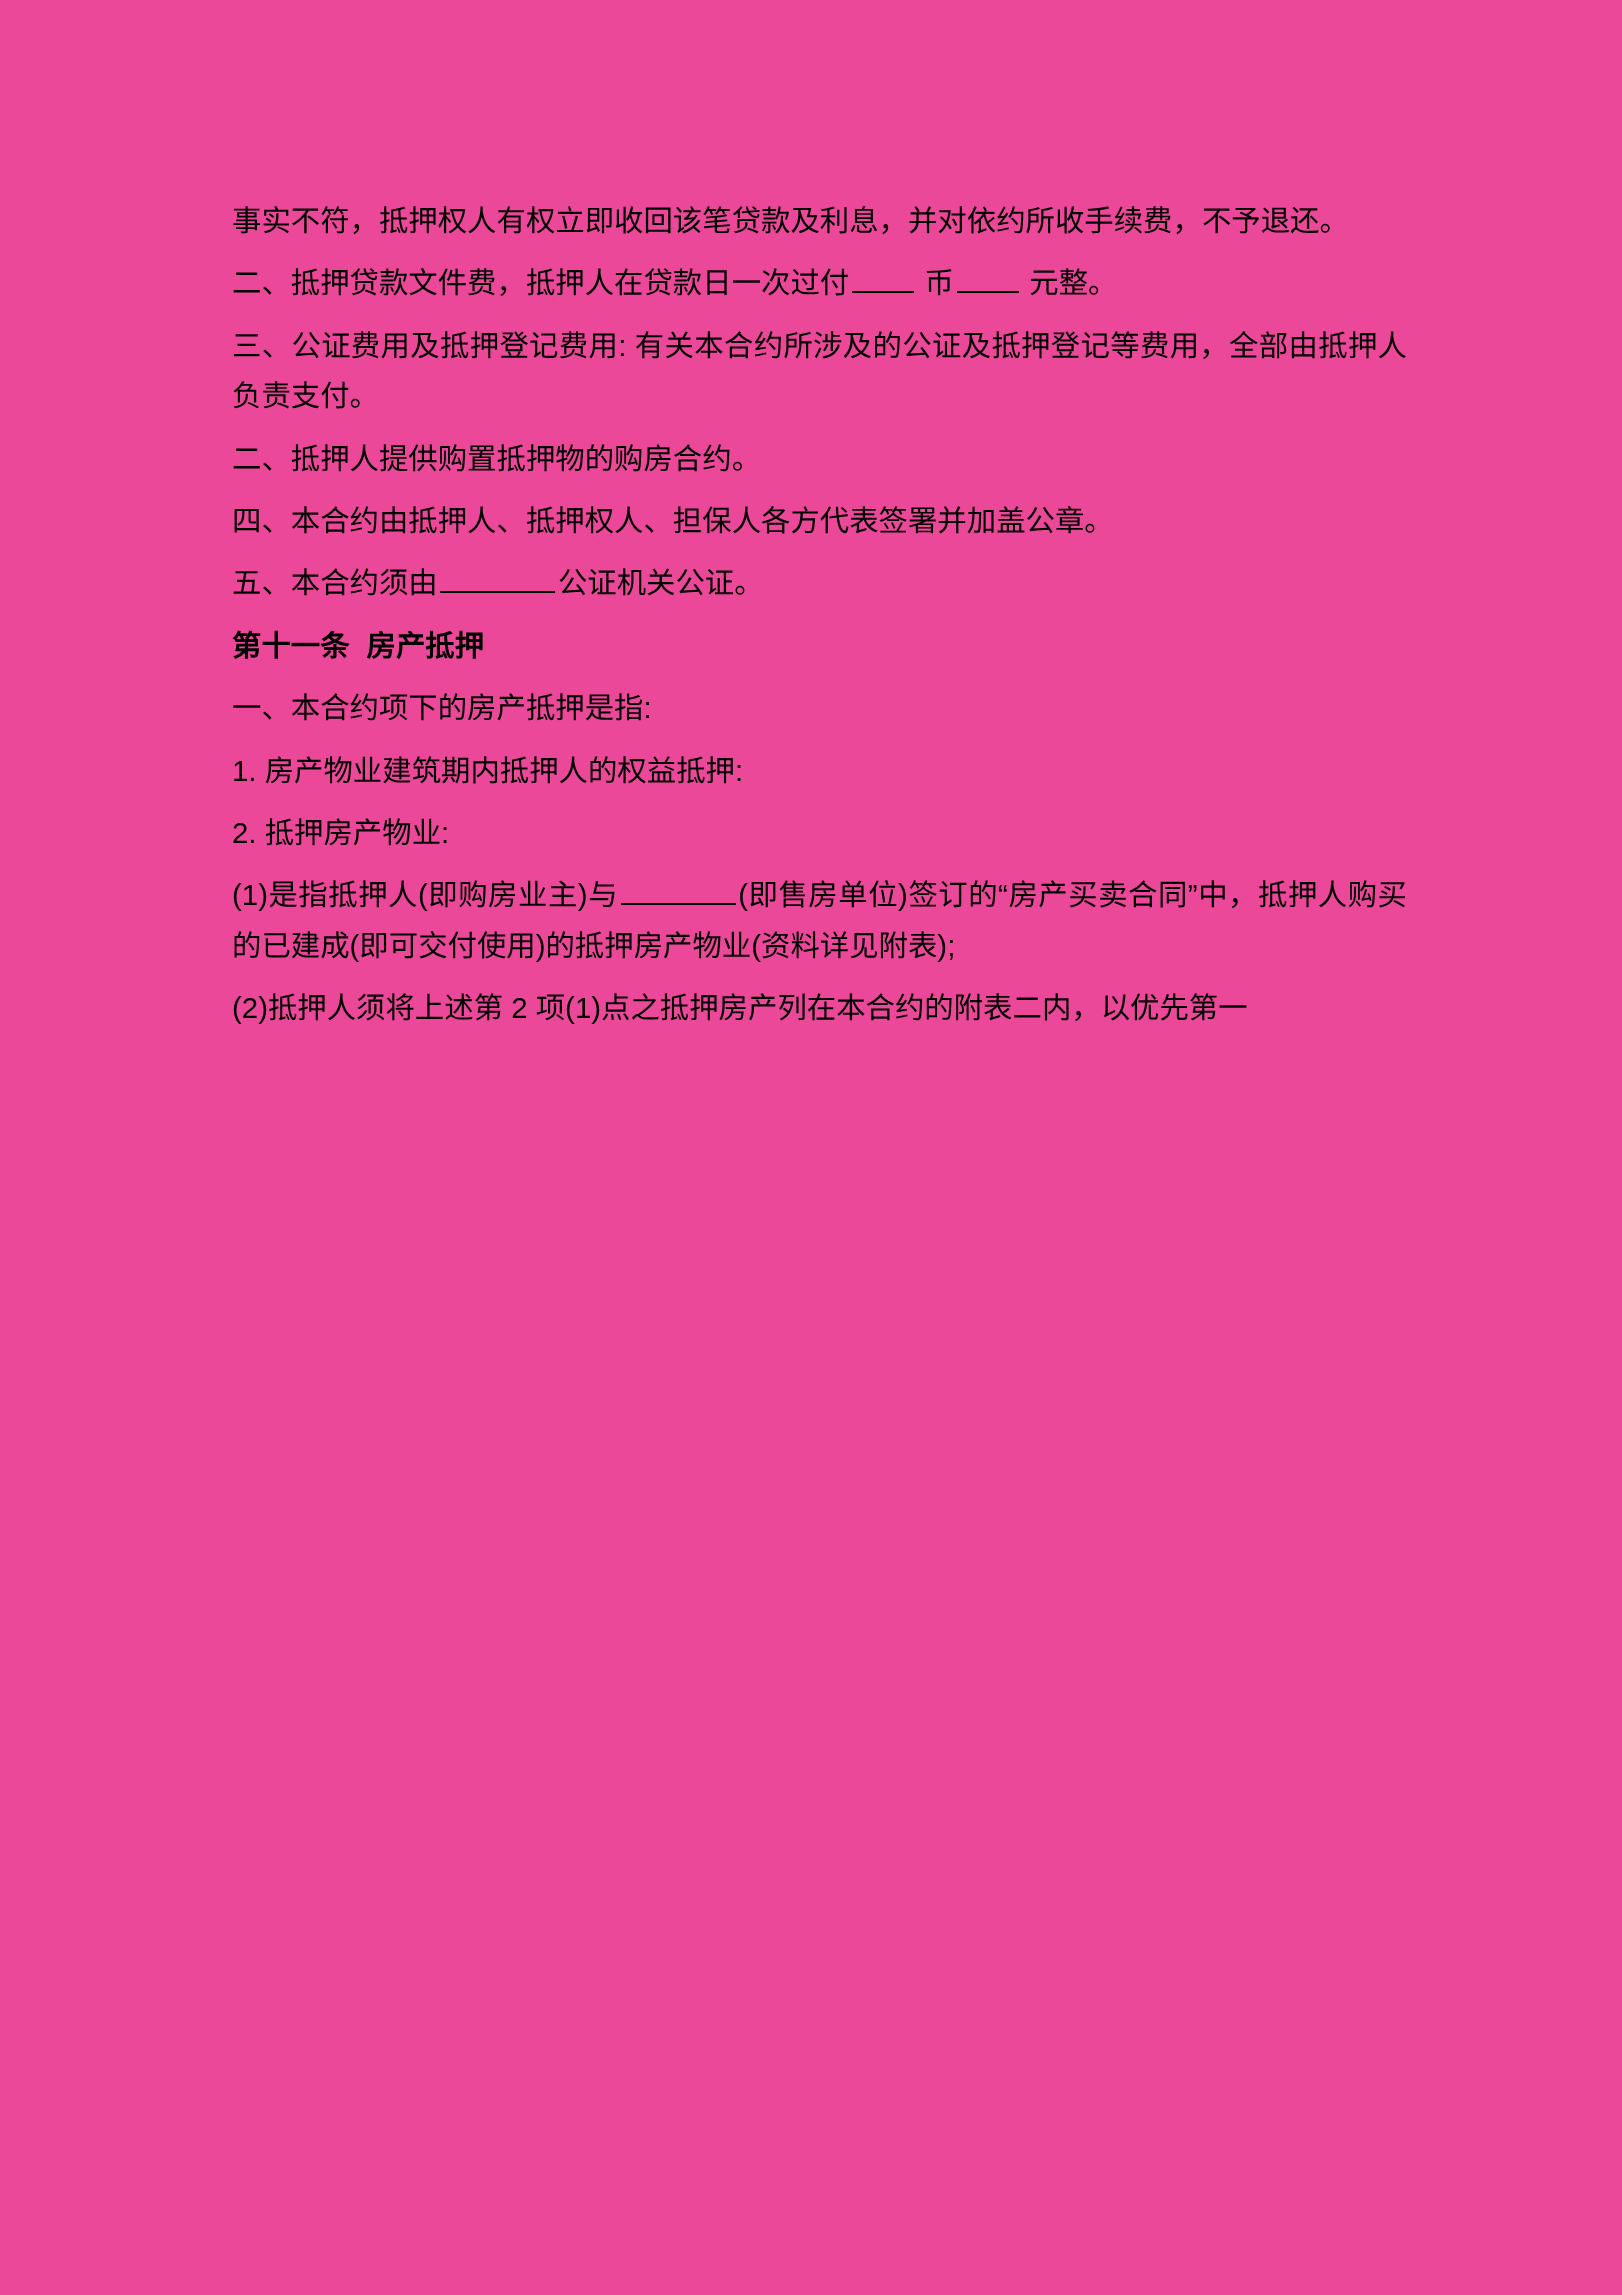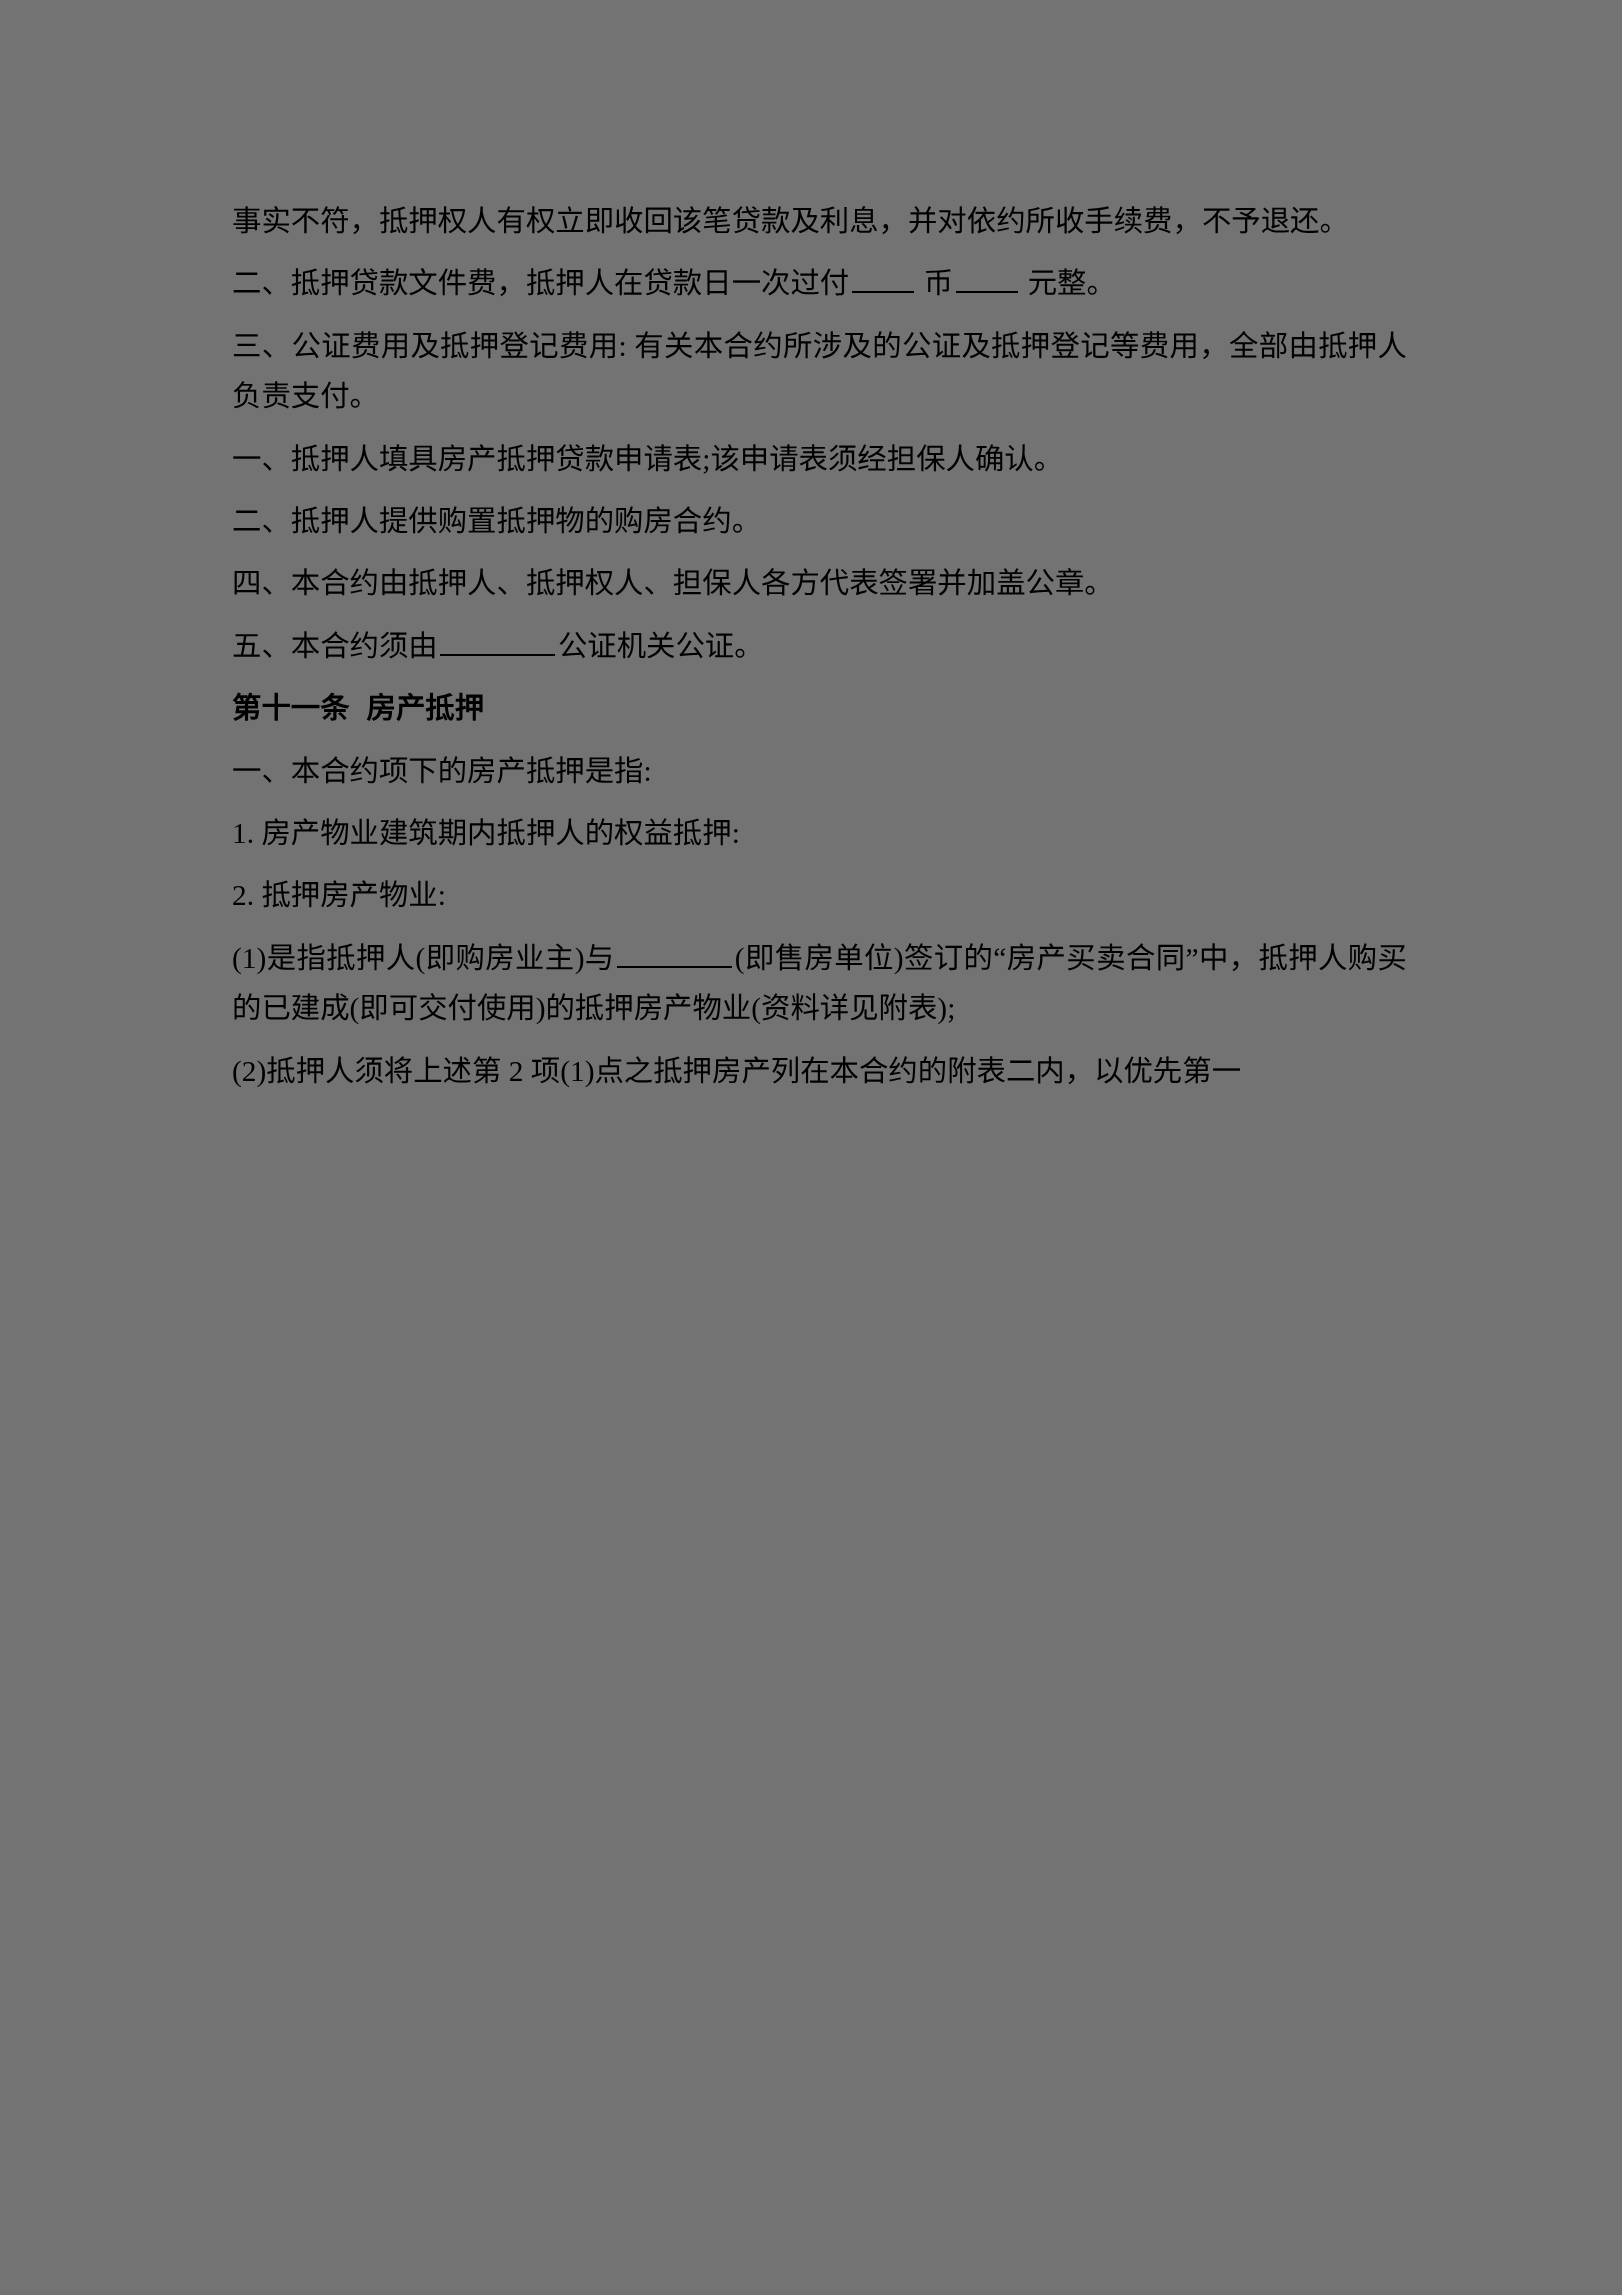--- a/index.html
+++ b/index.html
@@ -4,25 +4,25 @@
 <title>抵押贷款合约</title>
 <style>
   html, body {
     margin: 0;
     padding: 0;
     background: #ffffff;
   }
   .page {
     width: 1623px;
     height: 2295px;
-    background: #737373;
+    background: #ec4899;
     position: relative;
     box-sizing: border-box;
     padding: 196px 216px 131px 232px;
-    font-family: Liberation Serif, serif;
+    font-family: Liberation Sans, sans-serif;
     color: #000000;
   }
   .doc-body {
     font-size: 29.4px;
     line-height: 1.72;
     text-align: justify;
     text-justify: inter-ideograph;
   }
   .para {
     margin: 0 0 11.8px 0;
@@ -61,21 +61,20 @@
     <p class="para">事实不符，抵押权人有权立即收回该笔贷款及利息，并对依约所收手续费，不予退还。</p>
 
     <p class="para">
       <span>二、抵押贷款文件费，抵押人在贷款日一次过付</span><span class="blank-short"></span><span> 币</span><span class="blank-short"></span><span> 元整。</span>
     </p>
 
     <p class="para">三、公证费用及抵押登记费用: 有关本合约所涉及的公证及抵押登记等费用，全部由抵押人负责支付。</p>
 
 
 
-    <p class="para">一、抵押人填具房产抵押贷款申请表;该申请表须经担保人确认。</p>
 
     <p class="para">二、抵押人提供购置抵押物的购房合约。</p>
 
 
     <p class="para">四、本合约由抵押人、抵押权人、担保人各方代表签署并加盖公章。</p>
 
     <p class="para">
       <span>五、本合约须由</span><span class="blank-long"></span><span>公证机关公证。</span>
     </p>
 

